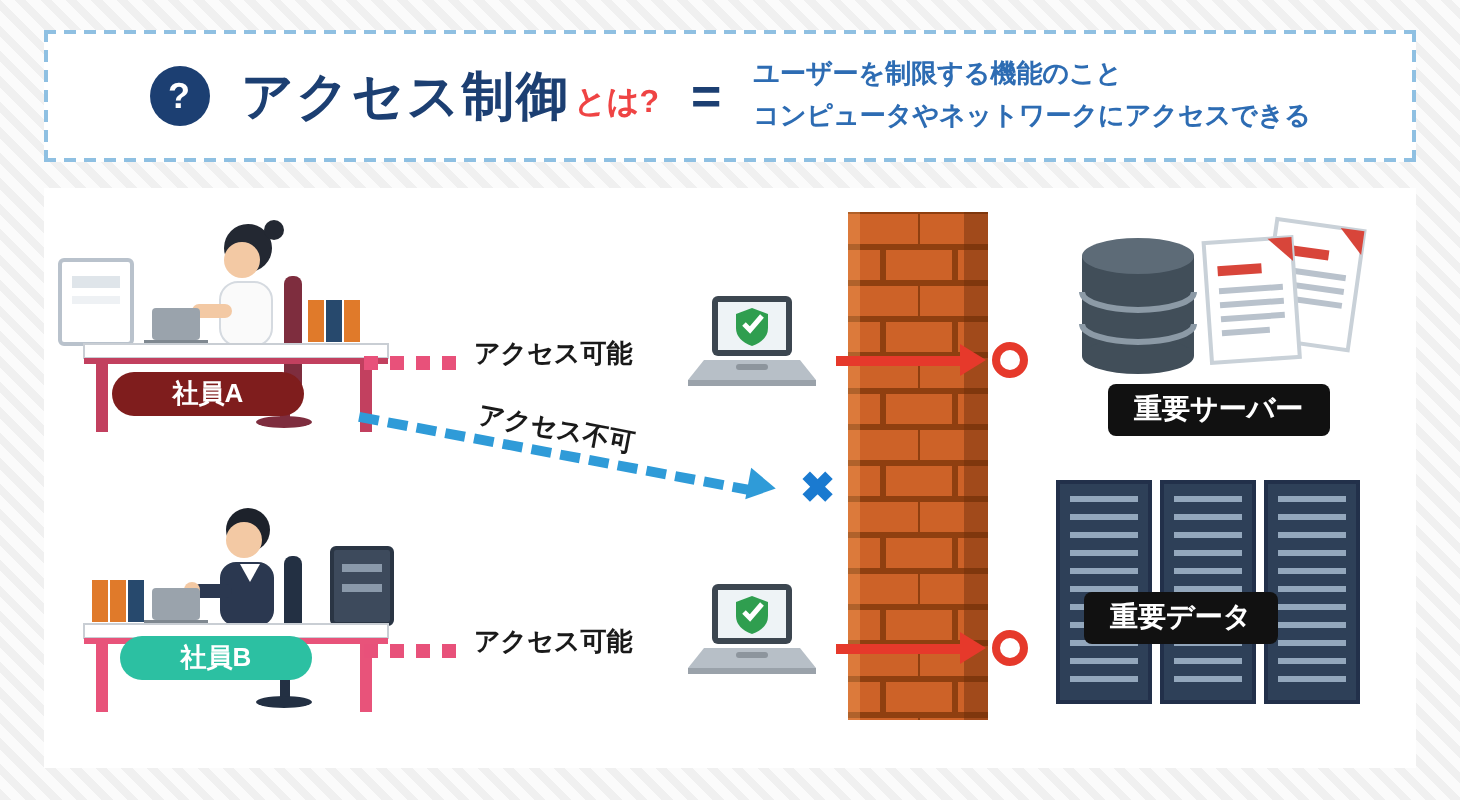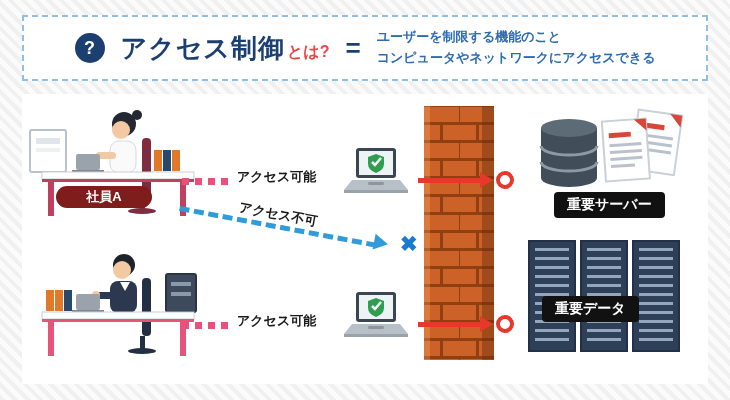--- a/index.html
+++ b/index.html
@@ -192,20 +192,21 @@
       </g>
       <g>
         <rect x="14" y="72" width="152" height="7" fill="#fff" stroke="#c9ced4"></rect>
         <rect x="14" y="79" width="152" height="3" fill="#e8537a"></rect>
         <rect x="20" y="82" width="6" height="34" fill="#e8537a"></rect>
         <rect x="152" y="82" width="6" height="34" fill="#e8537a"></rect>
       </g>
     </svg>
 
     <div class="emp-pill pill-a">社員A</div>
+    <div class="emp-pill pill-b">社員B</div>
 
     <div class="dots dots-a">
       <span></span>
         <span></span>
         <span></span>
         <span></span>
     </div>
     <div class="dots dots-b">
       <span></span>
         <span></span>

